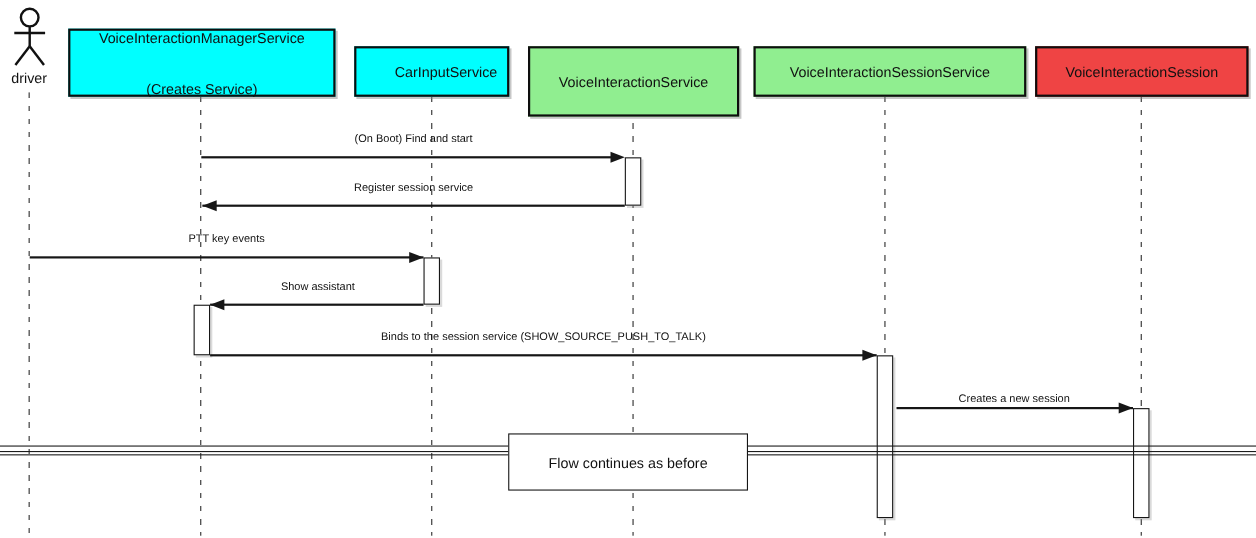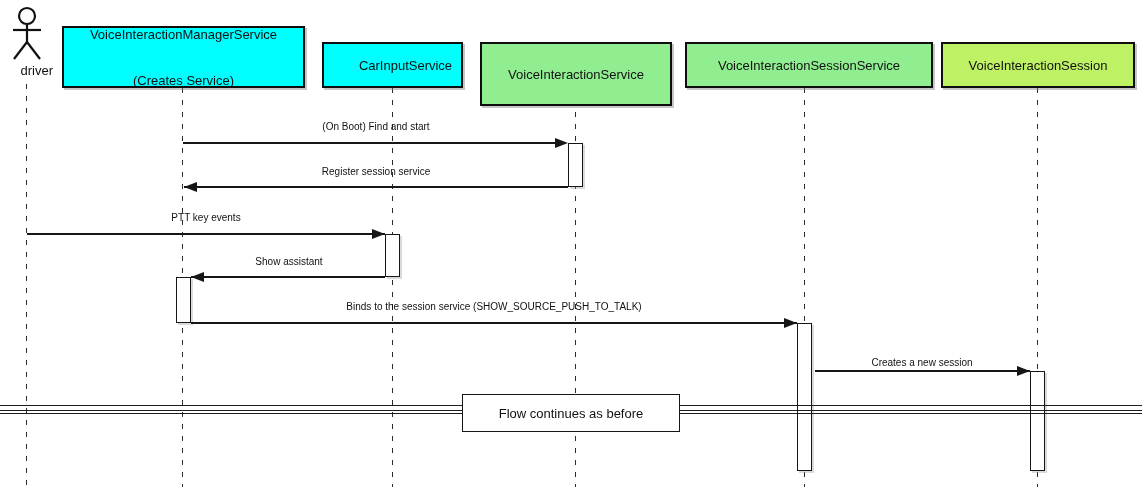--- a/index.html
+++ b/index.html
@@ -35,21 +35,21 @@
   .msg-label{
     position:absolute;transform:translateX(-50%);white-space:nowrap;
     font-size:10px;z-index:5;background:transparent;
   }
   
   .divider-line{position:absolute;left:0;width:1142px;height:1.3px;background:#1c1c1c;z-index:6;}
   .divider-box{
     position:absolute;background:#ffffff;border:1.5px solid #161616;box-sizing:border-box;
     display:flex;align-items:center;justify-content:center;font-size:13px;z-index:7;
   }
-  .actor-label{position:absolute;font-size:13px;text-align:right;z-index:5;}
+  .actor-label{position:absolute;font-size:13px;text-align:center;z-index:5;}
   .actor-svg{position:absolute;z-index:5;}
 </style>
 </head>
 <body>
 
 <div id="stage">
 
   <div class="lifeline" style="left:26px;top:84px;height:403px"></div>
   <div class="lifeline" style="left:182px;top:88px;height:399px"></div>
   <div class="lifeline" style="left:392px;top:88px;height:399px"></div>
@@ -72,21 +72,21 @@
   </div>
   <div class="pbox" style="left: 322px; top: 42px; width: 141px; height: 46px; background: rgb(0, 255, 255); padding-left: 26px;">
     <span>CarInputService</span>
   </div>
   <div class="pbox" style="left: 480px; top: 42px; width: 192px; height: 64px; background: rgb(144, 238, 144);">
     <span>VoiceInteractionService</span>
   </div>
   <div class="pbox" style="left: 685px; top: 42px; width: 248px; height: 46px; background: rgb(144, 238, 144);">
     <span>VoiceInteractionSessionService</span>
   </div>
-  <div class="pbox" style="left: 941px; top: 42px; width: 194px; height: 46px; background: #bef264;">
+  <div class="pbox" style="left: 941px; top: 42px; width: 194px; height: 46px; background: #ef4444;">
     <span>VoiceInteractionSession</span>
   </div>
 
   <div class="bar" style="left:568px;top:143px;height:44px"></div>
   <div class="bar" style="left:385px;top:234px;height:43px"></div>
   <div class="bar" style="left:176px;top:277px;height:46px"></div>
   <div class="bar" style="left:797px;top:323px;height:148px"></div>
   <div class="bar" style="left:1030px;top:371px;height:100px"></div>
 
   <div class="msg-label" style="left:376px;top:121px">(On Boot) Find and start</div>
@@ -109,17 +109,17 @@
   <div class="msg-line" style="left:191px;top:322px;width:606px"></div>
   <div class="head right" style="left:784px;top:318px"></div>
 
   <div class="msg-label" style="left:922px;top:357px">Creates a new session</div>
   <div class="msg-line" style="left:815px;top:370px;width:215px"></div>
   <div class="head right" style="left:1017px;top:366px"></div>
 
   <div class="divider-line" style="top:405px"></div>
   <div class="divider-line" style="top:410px"></div>
   <div class="divider-line" style="top:413px"></div>
-  <div class="divider-box" style="left:462px;top:394px;width:218px;height:38px">
+  <div class="divider-box" style="left:462px;top:394px;width:218px;height:52px">
     <span>Flow continues as before</span>
   </div>
 
 </div>
 
 </body></html>

